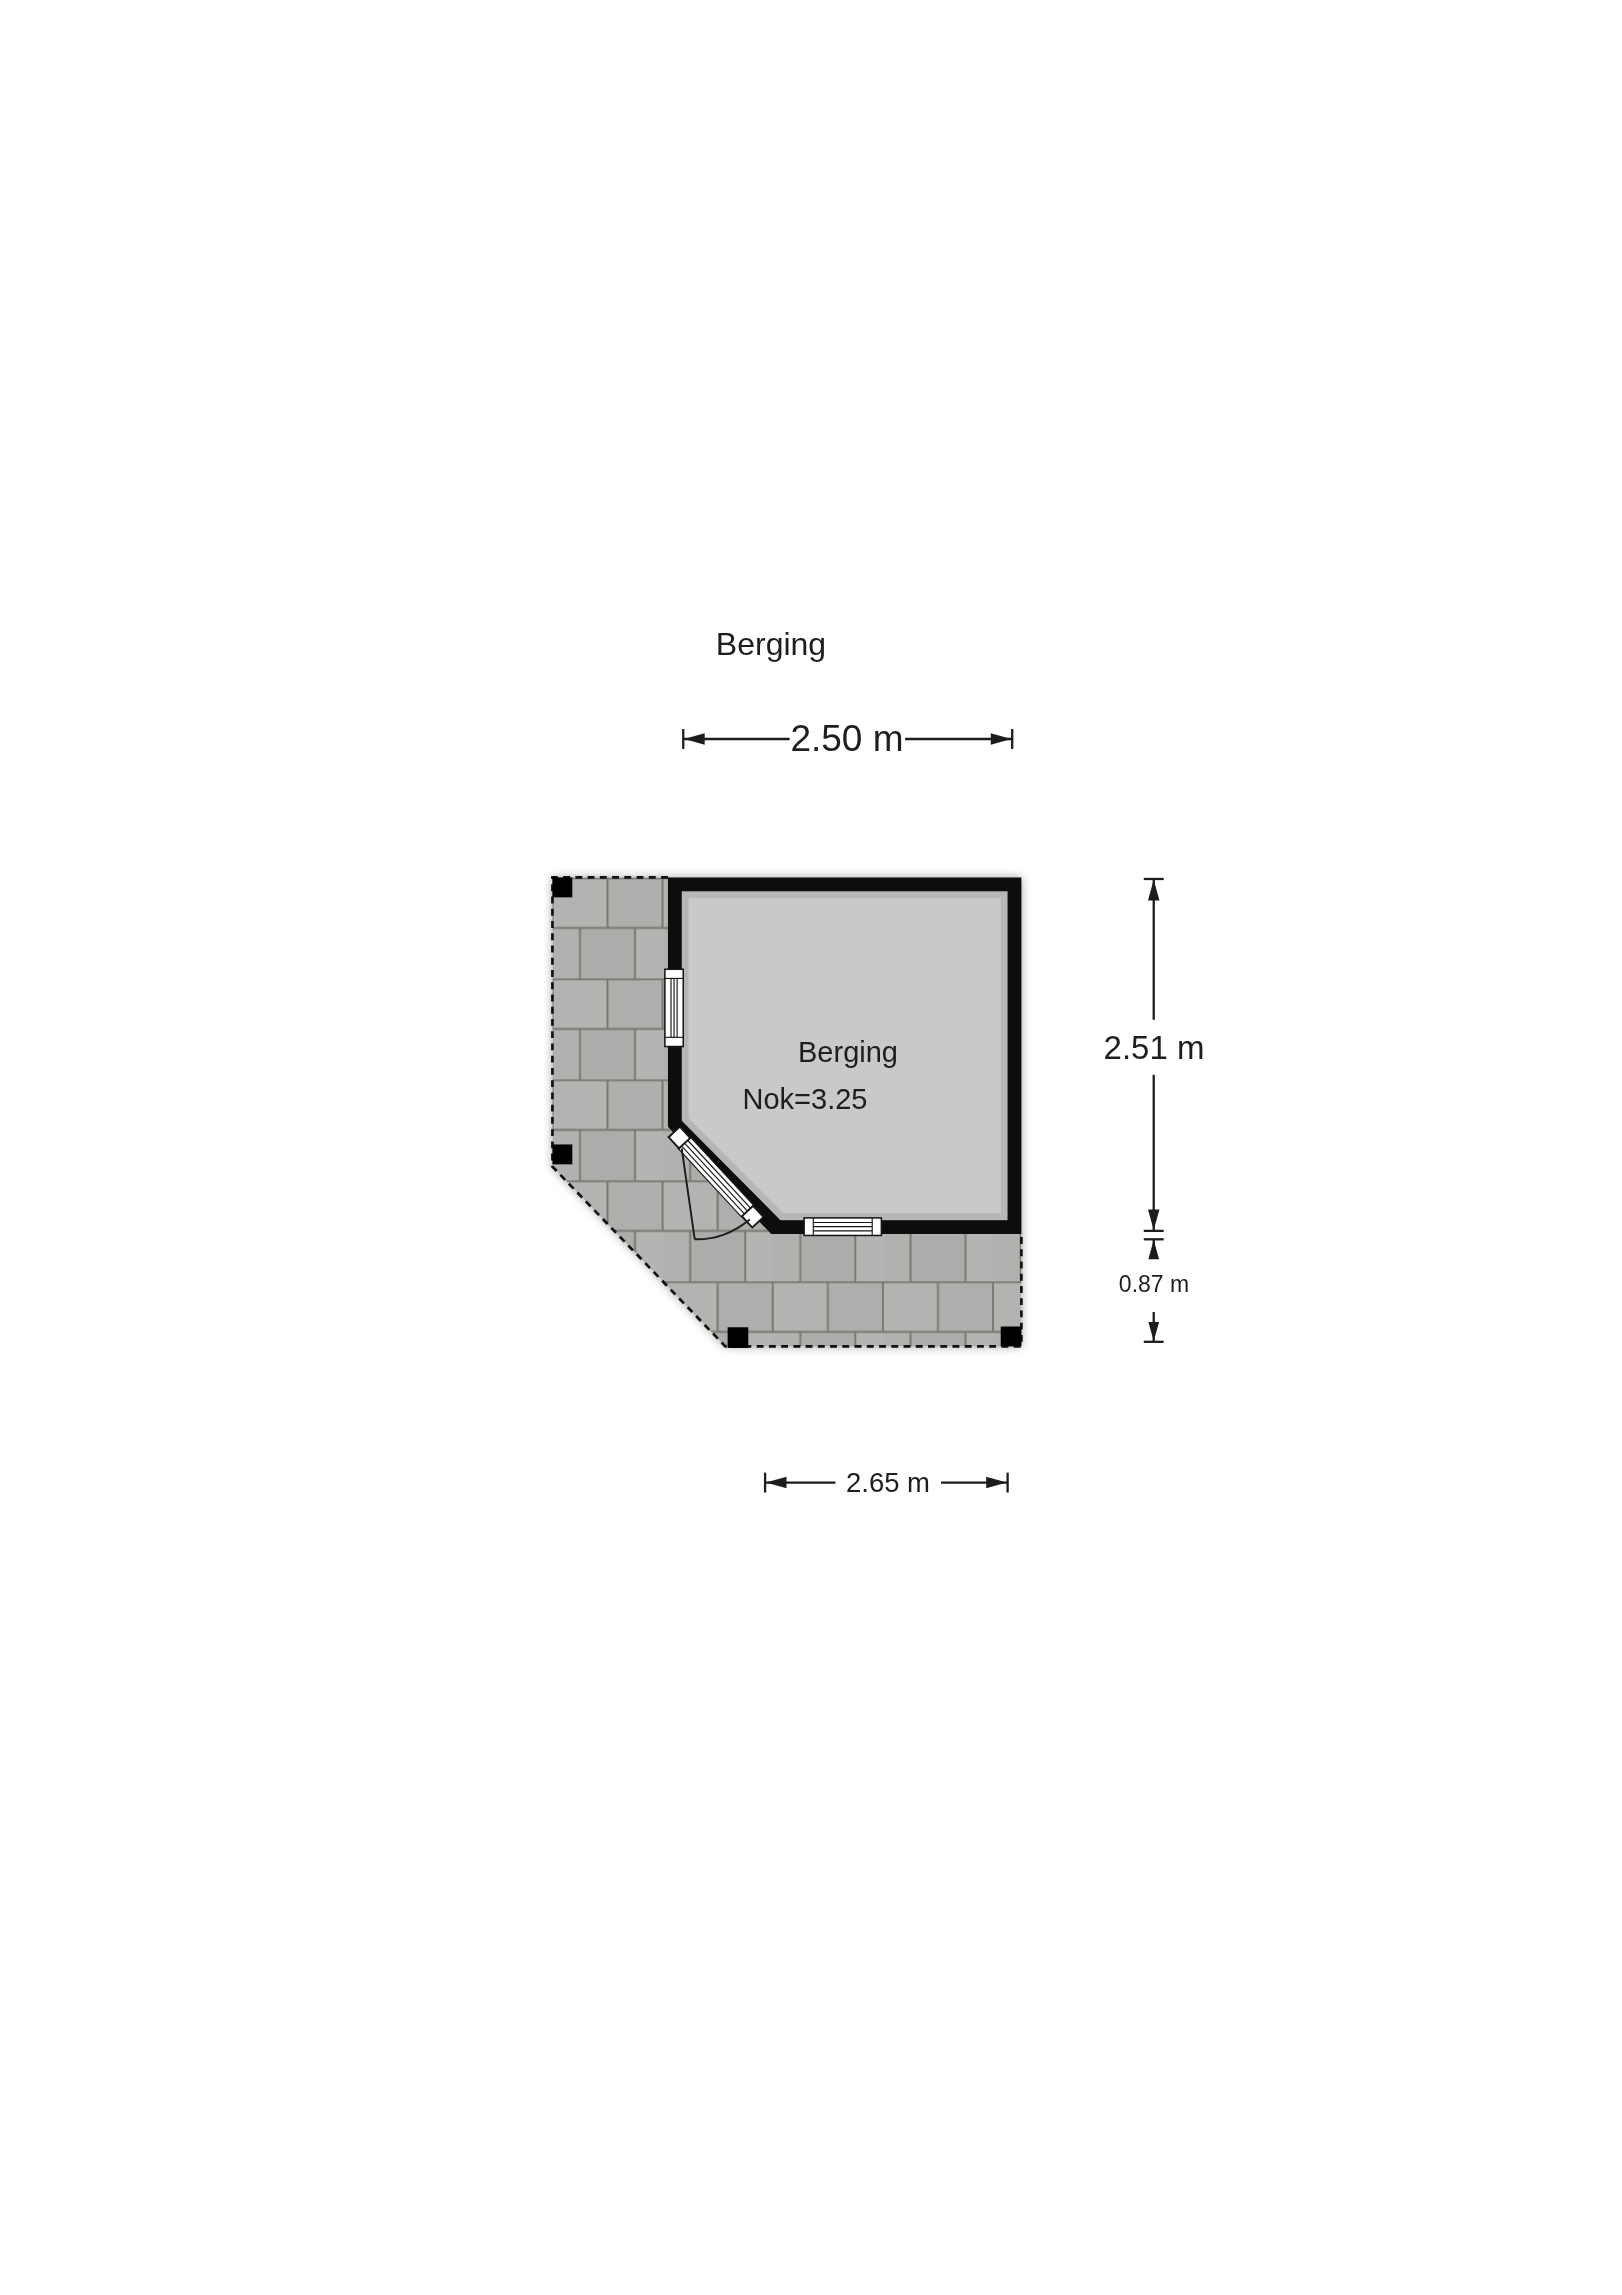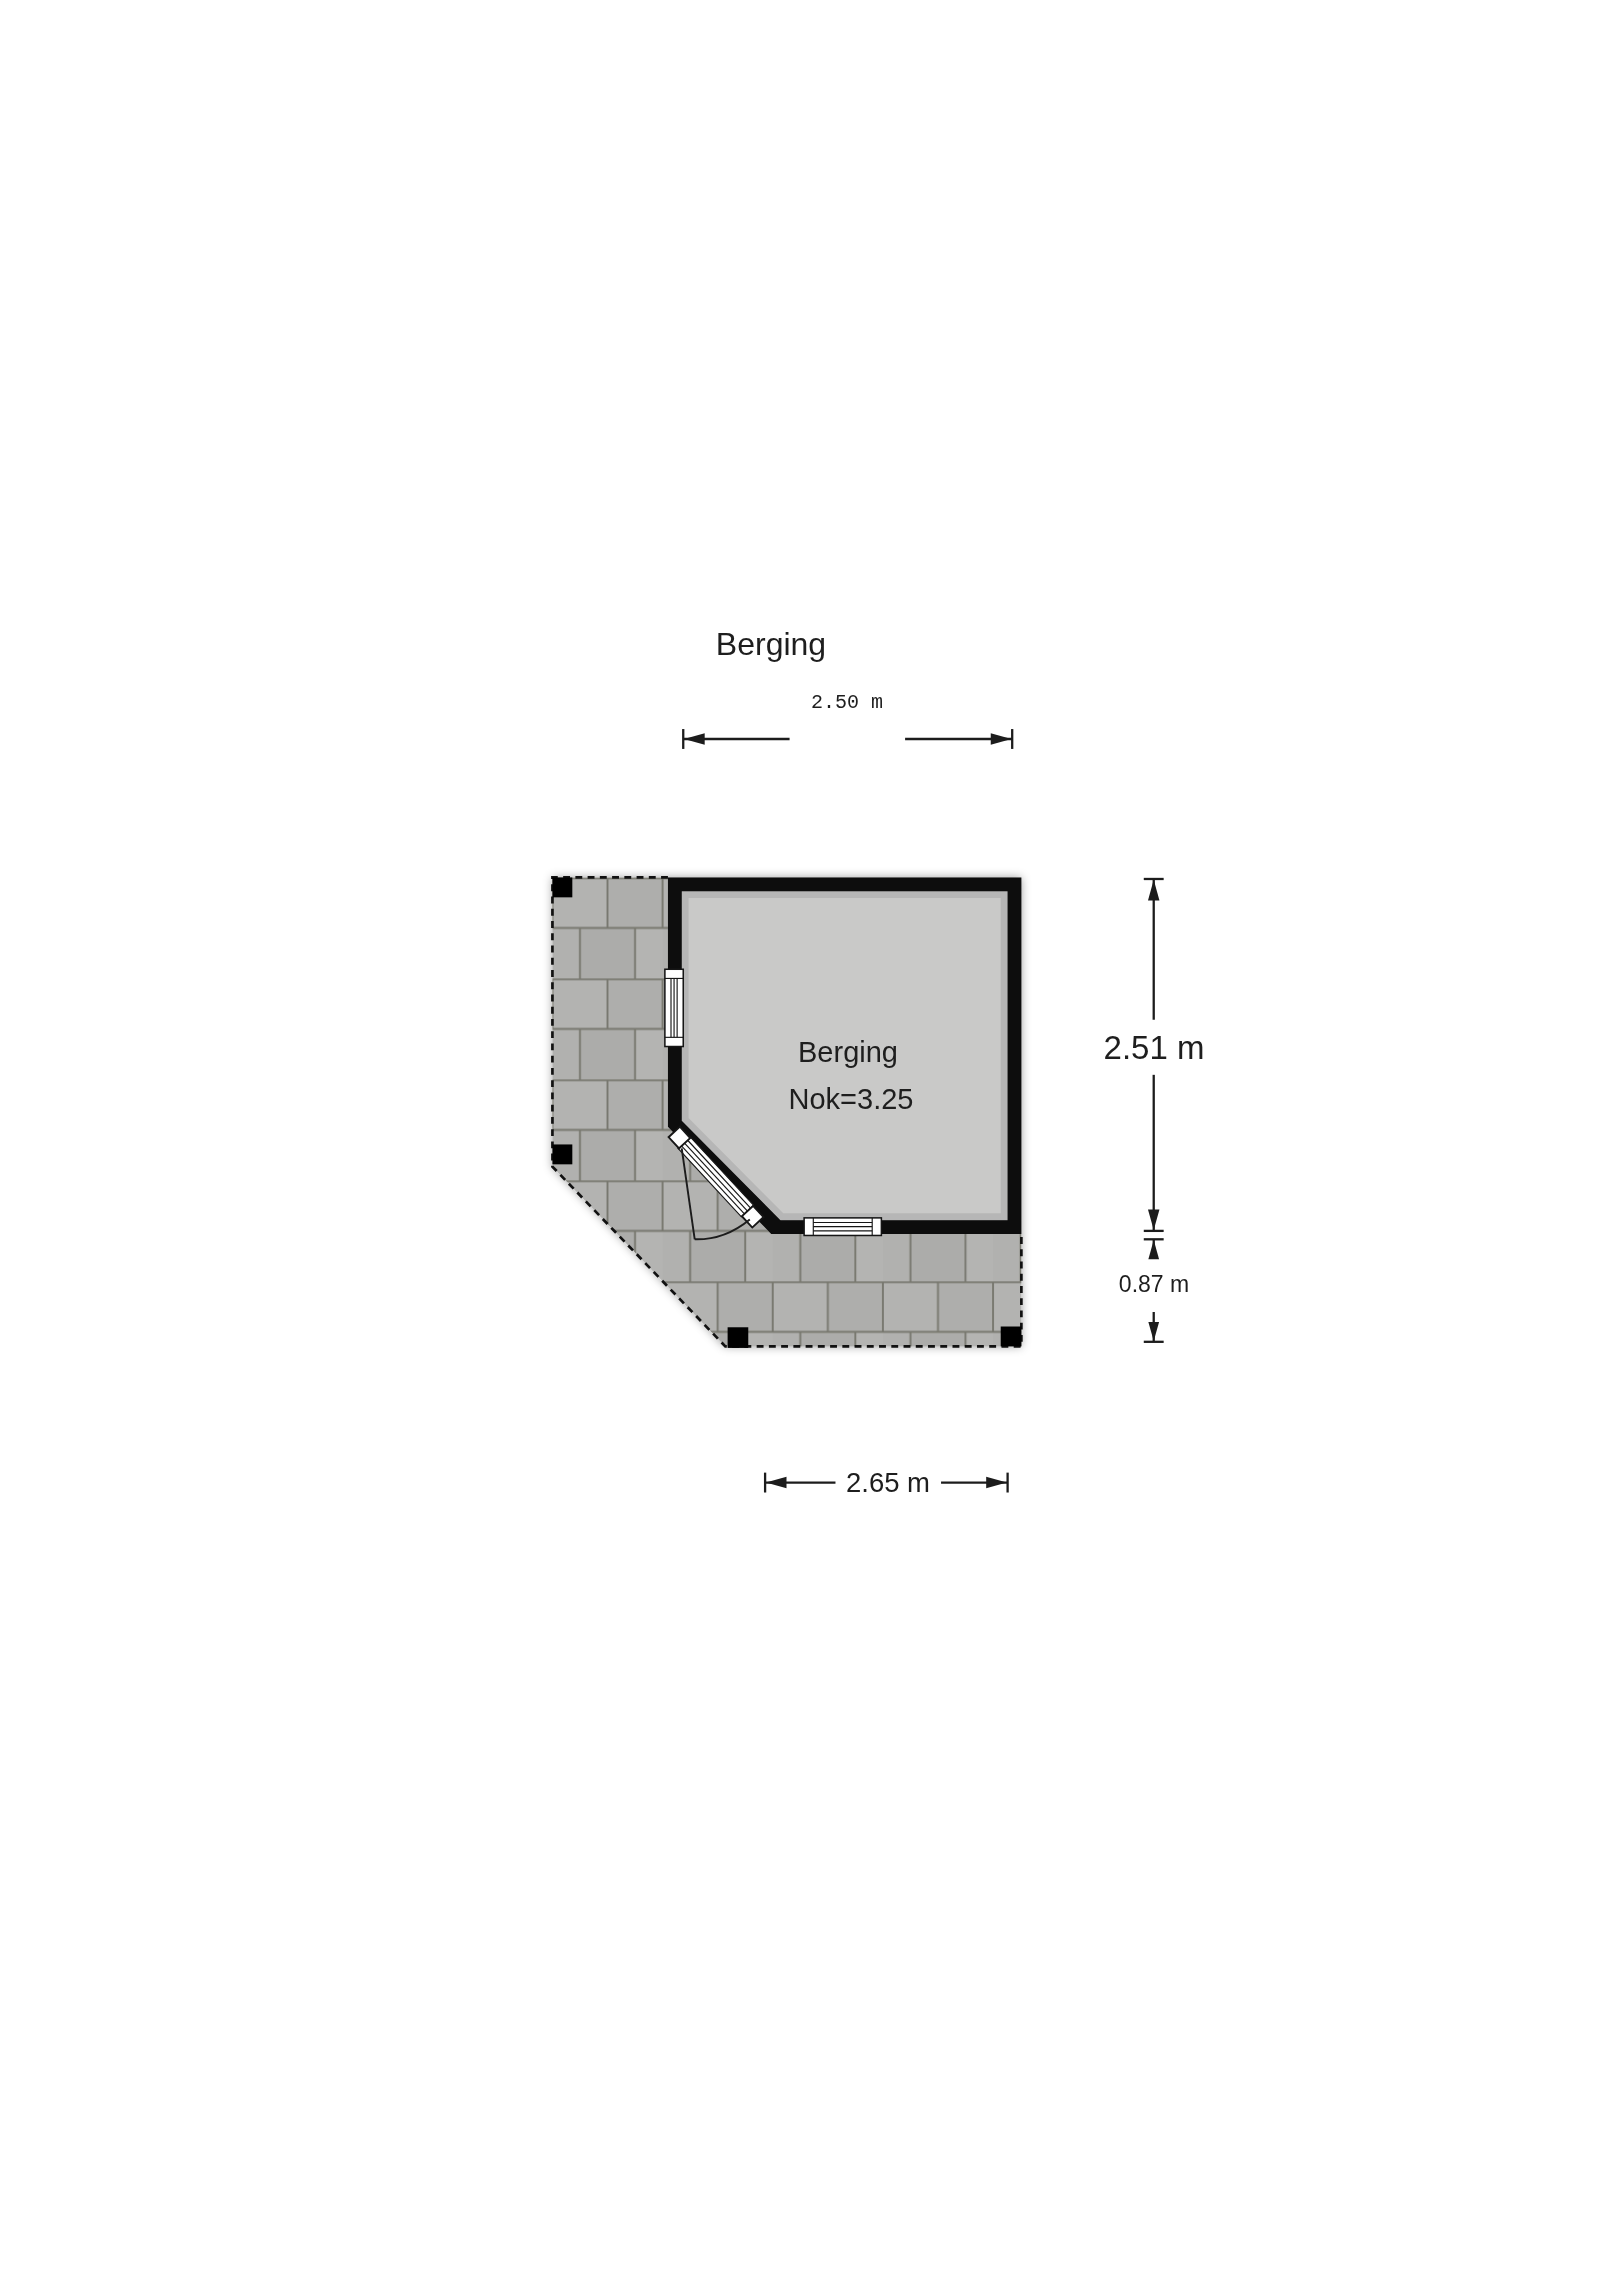--- a/index.html
+++ b/index.html
@@ -13,26 +13,26 @@
   }
   .plan-svg{position:absolute;left:0;top:0;width:1622px;height:2295px;}
   .lbl{
     position:absolute;
     transform:translate(-50%,-50%);
     white-space:nowrap;
     color:#1e1e1e;
     line-height:1.1;
   }
   .lbl.title   {left:771px;top:645px; font-size:32px;}
-  .lbl.dim-top {left:847px;top:703px; font-size:20px;font-family:Liberation Mono, monospace;}
+  .lbl.dim-top {left:847px;top:739px; font-size:37px;}
   .lbl.dim-ru  {left:1154px;top:1048px;font-size:33px;}
   .lbl.dim-rl  {left:1154px;top:1285px;font-size:23px;}
   .lbl.dim-bot {left:888px;top:1483px;font-size:27.5px;}
   .lbl.room    {left:848px;top:1053px;font-size:29px;}
-  .lbl.ridge   {left:851px;top:1100px;font-size:29px;}
+  .lbl.ridge   {left:805px;top:1100px;font-size:29px;}
 </style>
 </head>
 <body>
 
 <div class="page">
 
   <svg class="plan-svg" viewBox="0 0 2120 3000">
     <defs>
       <filter id="softShadow" x="-5%" y="-5%" width="110%" height="110%">
         <feDropShadow dx="0" dy="0" stdDeviation="6" flood-color="#000000" flood-opacity="0.38"></feDropShadow>

